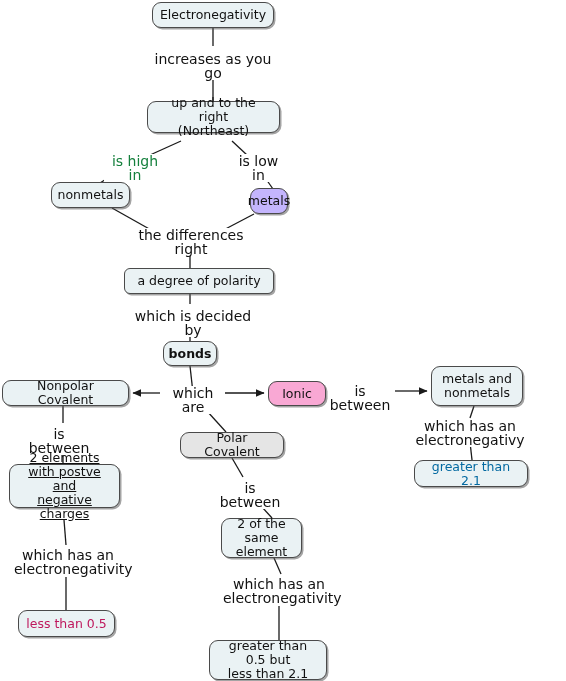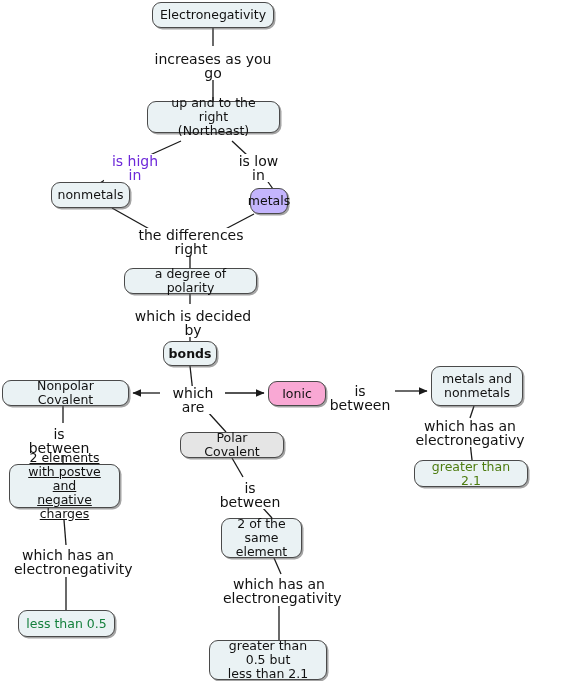--- a/index.html
+++ b/index.html
@@ -96,40 +96,40 @@
         <path d="M 279,606 L 279,640"></path>
       </g>
   </svg>
 
   <div id="node-layer">
       <div class="node" style="left: 152px; top: 2px; width: 122px; height: 26px; background: rgb(234, 242, 244); border-color: rgb(74, 74, 74); color: rgb(17, 17, 17);">Electronegativity</div>
       <div class="node" style="left: 147px; top: 101px; width: 133px; height: 32px; background: rgb(234, 242, 244); border-color: rgb(74, 74, 74); color: rgb(17, 17, 17);">up and to the right
 (Northeast)</div>
       <div class="node" style="left: 51px; top: 182px; width: 79px; height: 26px; background: rgb(234, 242, 244); border-color: rgb(74, 74, 74); color: rgb(17, 17, 17);">nonmetals</div>
       <div class="node" style="left: 250px; top: 188px; width: 38px; height: 26px; background: #c4b5fd; border-color: rgb(74, 74, 74); color: rgb(17, 17, 17);">metals</div>
-      <div class="node" style="left: 124px; top: 268px; width: 133px; height: 26px; background: rgb(234, 242, 244); border-color: rgb(74, 74, 74); color: rgb(17, 17, 17);">a degree of polarity</div>
+      <div class="node" style="left: 124px; top: 268px; width: 150px; height: 26px; background: rgb(234, 242, 244); border-color: rgb(74, 74, 74); color: rgb(17, 17, 17); border-radius: 6px;">a degree of polarity</div>
       <div class="node" style="left: 163px; top: 341px; width: 54px; height: 25px; background: rgb(234, 242, 244); border-color: rgb(74, 74, 74); color: rgb(17, 17, 17); font-weight: bold;">bonds</div>
       <div class="node" style="left: 2px; top: 380px; width: 127px; height: 26px; background: rgb(234, 242, 244); border-color: rgb(74, 74, 74); color: rgb(17, 17, 17);">Nonpolar Covalent</div>
       <div class="node" style="left: 268px; top: 381px; width: 58px; height: 25px; background: #f9a8d4; border-color: rgb(74, 74, 74); color: rgb(17, 17, 17);">Ionic</div>
       <div class="node" style="left: 431px; top: 366px; width: 92px; height: 40px; background: rgb(234, 242, 244); border-color: rgb(74, 74, 74); color: rgb(17, 17, 17);">metals and
 nonmetals</div>
       <div class="node" style="left: 180px; top: 432px; width: 104px; height: 26px; background: #e5e5e5; border-color: rgb(74, 74, 74); color: rgb(17, 17, 17);">Polar Covalent</div>
       <div class="node" style="left: 9px; top: 464px; width: 111px; height: 44px; background: rgb(234, 242, 244); border-color: rgb(74, 74, 74); color: rgb(17, 17, 17); text-decoration: underline;">2 elements
 with postve and
 negative charges</div>
-      <div class="node" style="left: 414px; top: 460px; width: 114px; height: 27px; background: rgb(234, 242, 244); border-color: rgb(74, 74, 74); color: #4d7c0f;">greater than 2.1</div>
+      <div class="node" style="left: 414px; top: 460px; width: 114px; height: 27px; background: rgb(234, 242, 244); border-color: rgb(74, 74, 74); color: #0369a1;">greater than 2.1</div>
       <div class="node" style="left: 221px; top: 518px; width: 81px; height: 40px; background: rgb(234, 242, 244); border-color: rgb(74, 74, 74); color: rgb(17, 17, 17);">2 of the same
 element</div>
-      <div class="node" style="left: 18px; top: 610px; width: 97px; height: 27px; background: rgb(234, 242, 244); border-color: rgb(74, 74, 74); color: #15803d;">less than 0.5</div>
+      <div class="node" style="left: 18px; top: 610px; width: 97px; height: 27px; background: rgb(234, 242, 244); border-color: rgb(74, 74, 74); color: #be185d;">less than 0.5</div>
       <div class="node" style="left: 209px; top: 640px; width: 118px; height: 40px; background: rgb(234, 242, 244); border-color: rgb(74, 74, 74); color: rgb(17, 17, 17);">greater than 0.5 but
 less than 2.1</div>
     </div>
   <div id="label-layer">
       <div class="label" style="left: 151px; top: 52px; width: 122px; color: rgb(17, 17, 17);">increases as you go</div>
-      <div class="label" style="left: 104px; top: 154px; width: 60px; color: #6d28d9;">is high in</div>
+      <div class="label" style="left: 104px; top: 154px; width: 60px; color: #15803d;">is high in</div>
       <div class="label" style="left: 230px; top: 154px; width: 55px; color: rgb(17, 17, 17);">is low in</div>
       <div class="label" style="left: 122px; top: 228px; width: 136px; color: rgb(17, 17, 17);">the differences right</div>
       <div class="label" style="left: 131px; top: 309px; width: 122px; color: rgb(17, 17, 17);">which is decided by</div>
       <div class="label" style="left: 161px; top: 386px; width: 62px; color: rgb(17, 17, 17);">which are</div>
       <div class="label" style="left: 325px; top: 384px; width: 68px; color: rgb(17, 17, 17);">is between</div>
       <div class="label" style="left: 381px; top: 419px; width: 176px; color: rgb(17, 17, 17);">which has an electronegativy</div>
       <div class="label" style="left: 23px; top: 427px; width: 70px; color: rgb(17, 17, 17);">is between</div>
       <div class="label" style="left: 214px; top: 481px; width: 70px; color: rgb(17, 17, 17);">is between</div>
       <div class="label" style="left: 13px; top: 548px; width: 108px; color: rgb(17, 17, 17);">which has an
 electronegativity</div>

